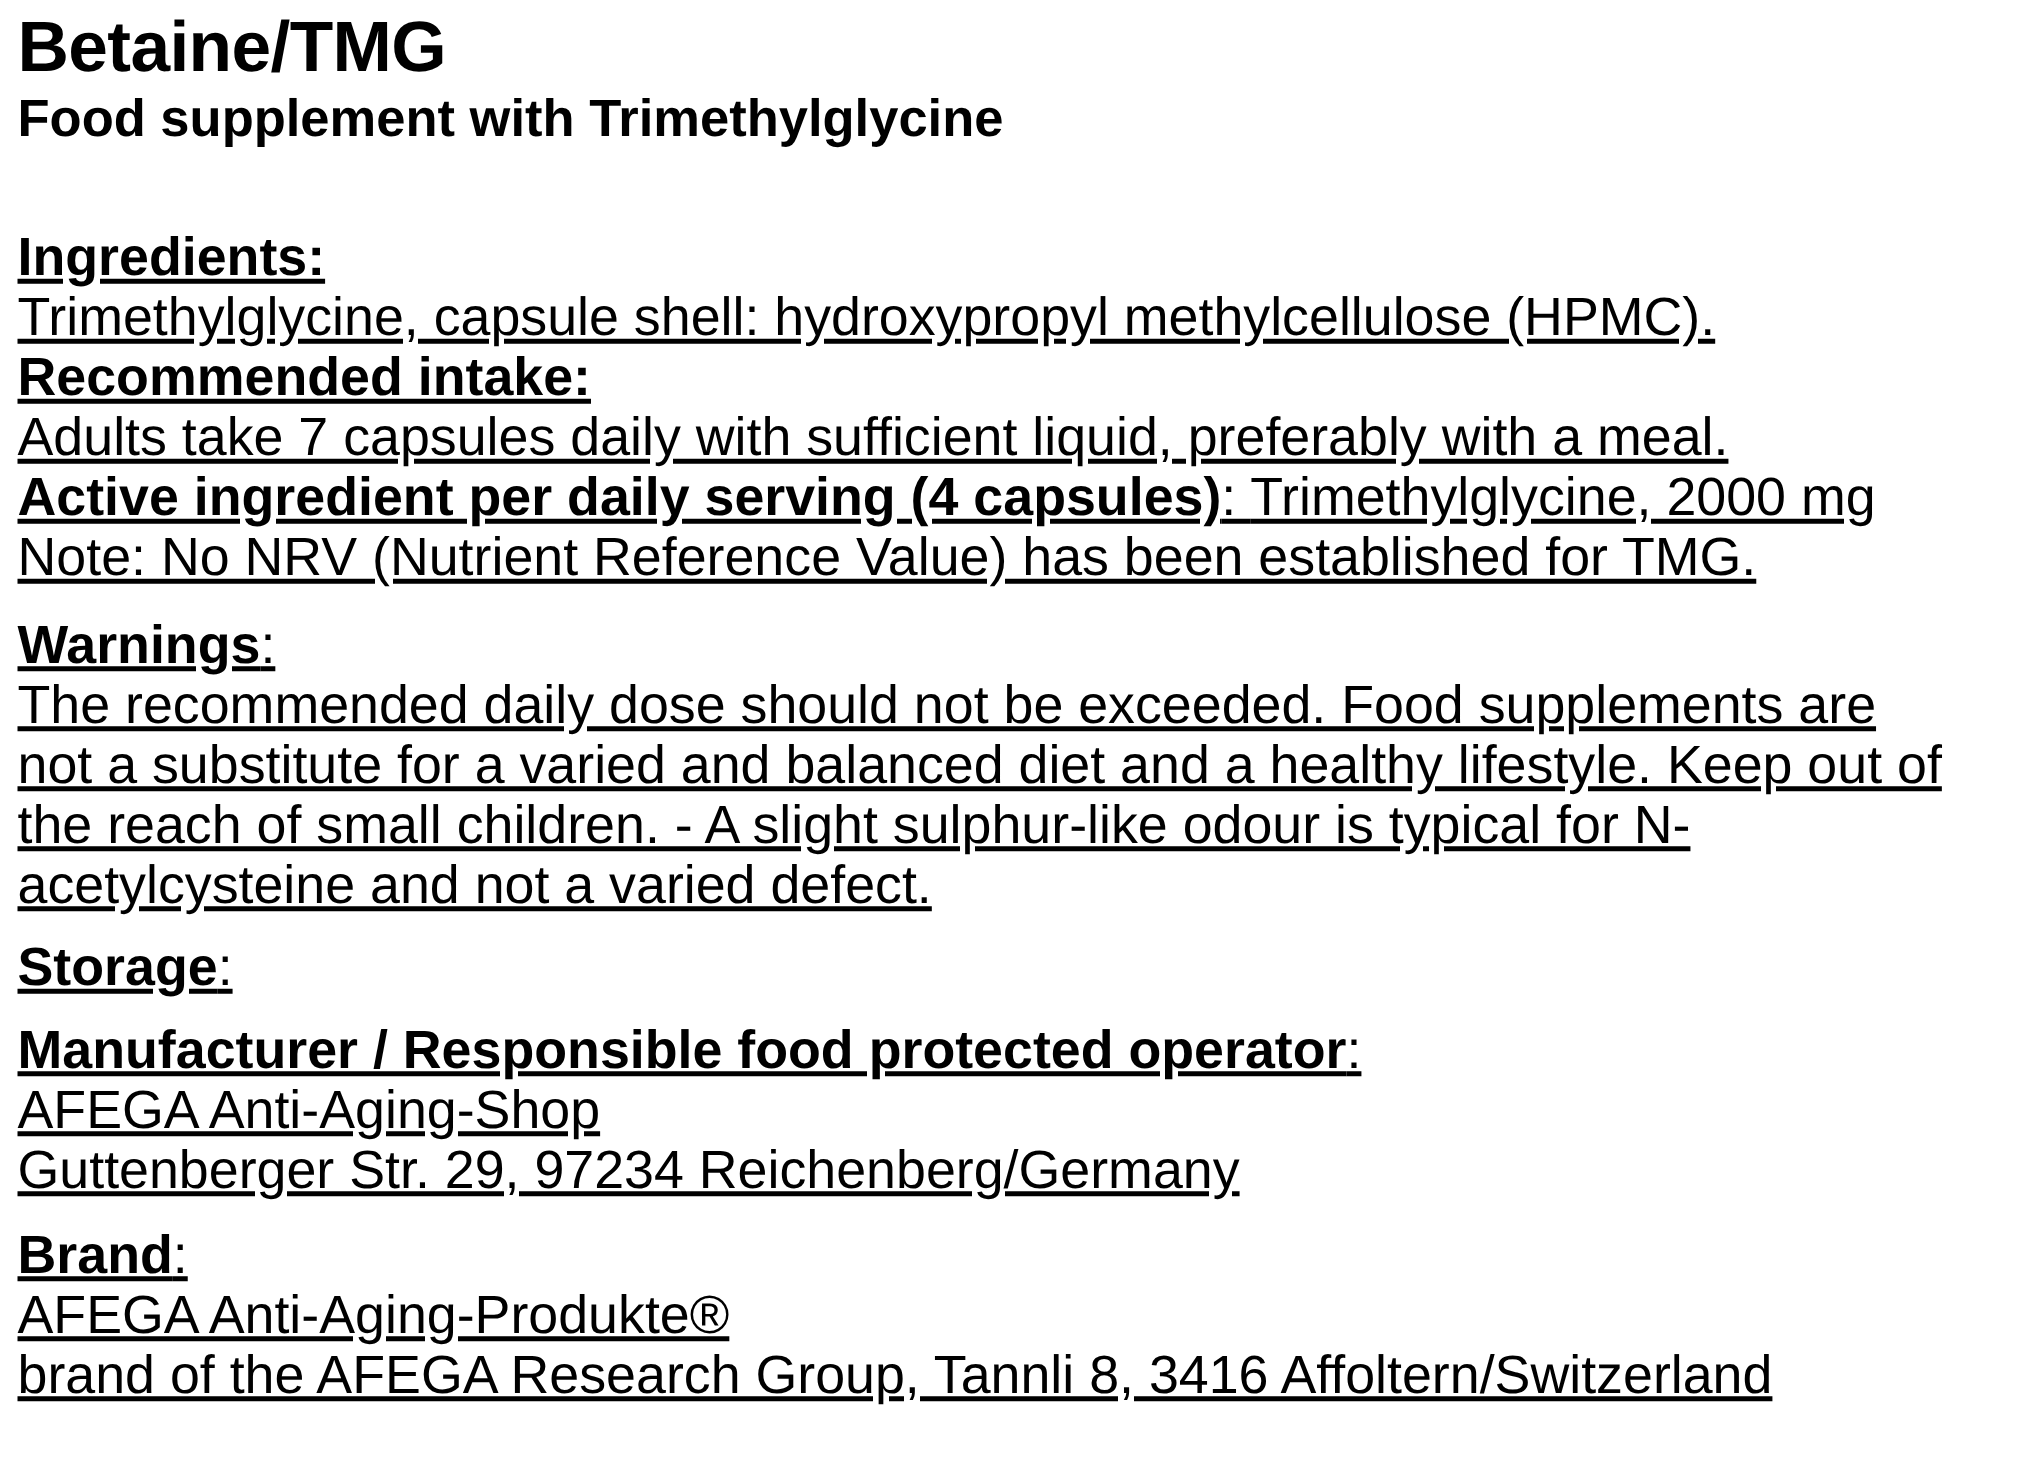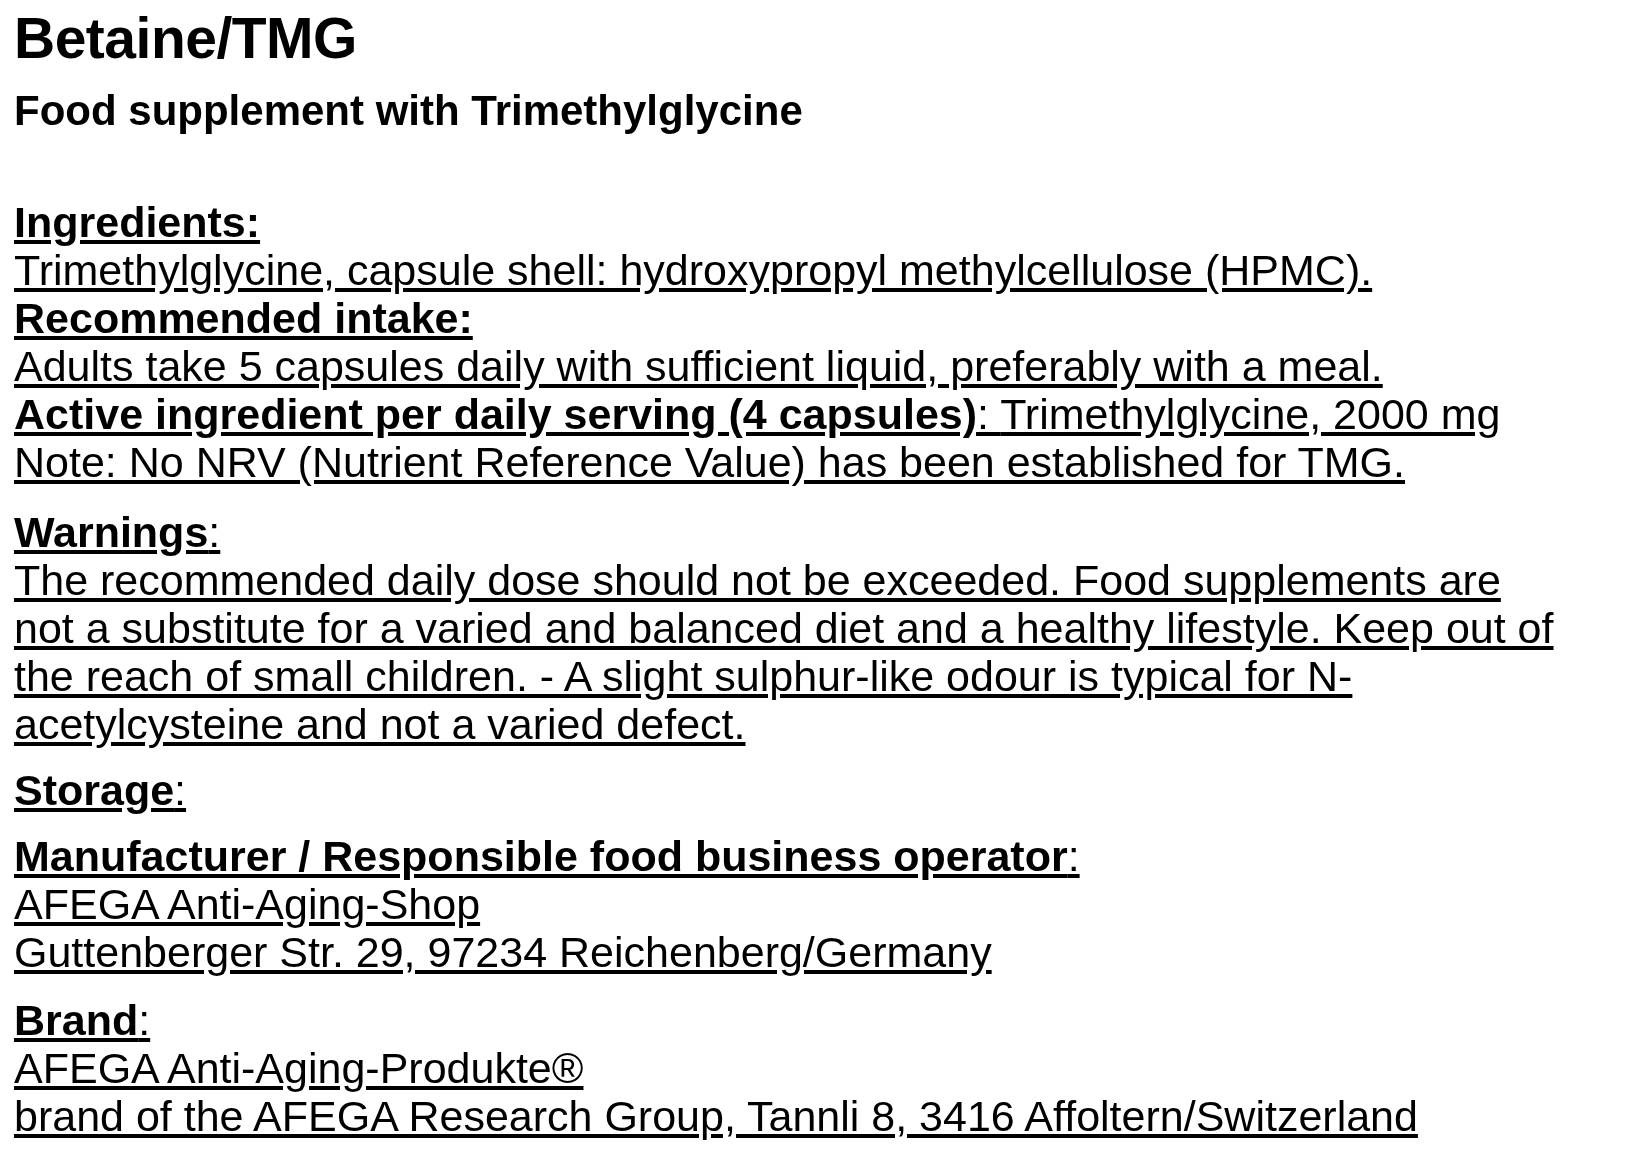--- a/index.html
+++ b/index.html
@@ -16,21 +16,21 @@
     font-size: 57px;
     font-weight: bold;
     line-height: 56px;
     letter-spacing: -0.5px;
     white-space: nowrap;
   }
   .subtitle {
     font-size: 42px;
     font-weight: bold;
     line-height: 50px;
-    margin-top: 20px;
+    margin-top: 4px;
     white-space: nowrap;
   }
   .sections { margin-top: 62px; }
   .line {
     font-size: 43px;
     line-height: 48px;
     white-space: nowrap;
     text-decoration: underline;
   }
   .b { font-weight: bold; }
@@ -45,34 +45,34 @@
 
   <div class="title">Betaine/TMG</div>
   <div class="subtitle">Food supplement with Trimethylglycine</div>
 
   <div class="sections">
 
     <div class="line b">Ingredients:</div>
     <div class="line">Trimethylglycine, capsule shell: hydroxypropyl methylcellulose (HPMC).</div>
 
     <div class="line b">Recommended intake:</div>
-    <div class="line">Adults take 5 capsules daily with sufficient liquid, preferably with a meal.</div>
+    <div class="line">Adults take 7 capsules daily with sufficient liquid, preferably with a meal.</div>
 
     <div class="line"><span class="b">Active ingredient per daily serving (4 capsules)</span><span>: </span><span>Trimethylglycine, 2000 mg</span></div>
     <div class="line">Note: No NRV (Nutrient Reference Value) has been established for TMG.</div>
 
     <div class="line gap-sm"><span class="b">Warnings</span><span>:</span></div>
     <div class="line">The recommended daily dose should not be exceeded. Food supplements are</div>
     <div class="line">not a substitute for a varied and balanced diet and a healthy lifestyle. Keep out of</div>
     <div class="line">the reach of small children. - A slight sulphur-like odour is typical for N-</div>
     <div class="line">acetylcysteine and not a varied defect.</div>
 
     <div class="line gap-md"><span class="b">Storage</span><span>:</span></div>
 
-    <div class="line gap-md"><span class="b">Manufacturer / Responsible food business operator</span><span>:</span></div>
+    <div class="line gap-md"><span class="b">Manufacturer / Responsible food protected operator</span><span>:</span></div>
     <div class="line">AFEGA Anti-Aging-Shop</div>
     <div class="line">Guttenberger Str. 29, 97234 Reichenberg/Germany</div>
 
     <div class="line gap-lg"><span class="b">Brand</span><span>:</span></div>
     <div class="line">AFEGA Anti-Aging-Produkte®</div>
     <div class="line">brand of the AFEGA Research Group, Tannli 8, 3416 Affoltern/Switzerland</div>
 
   </div>
 </div>
 

